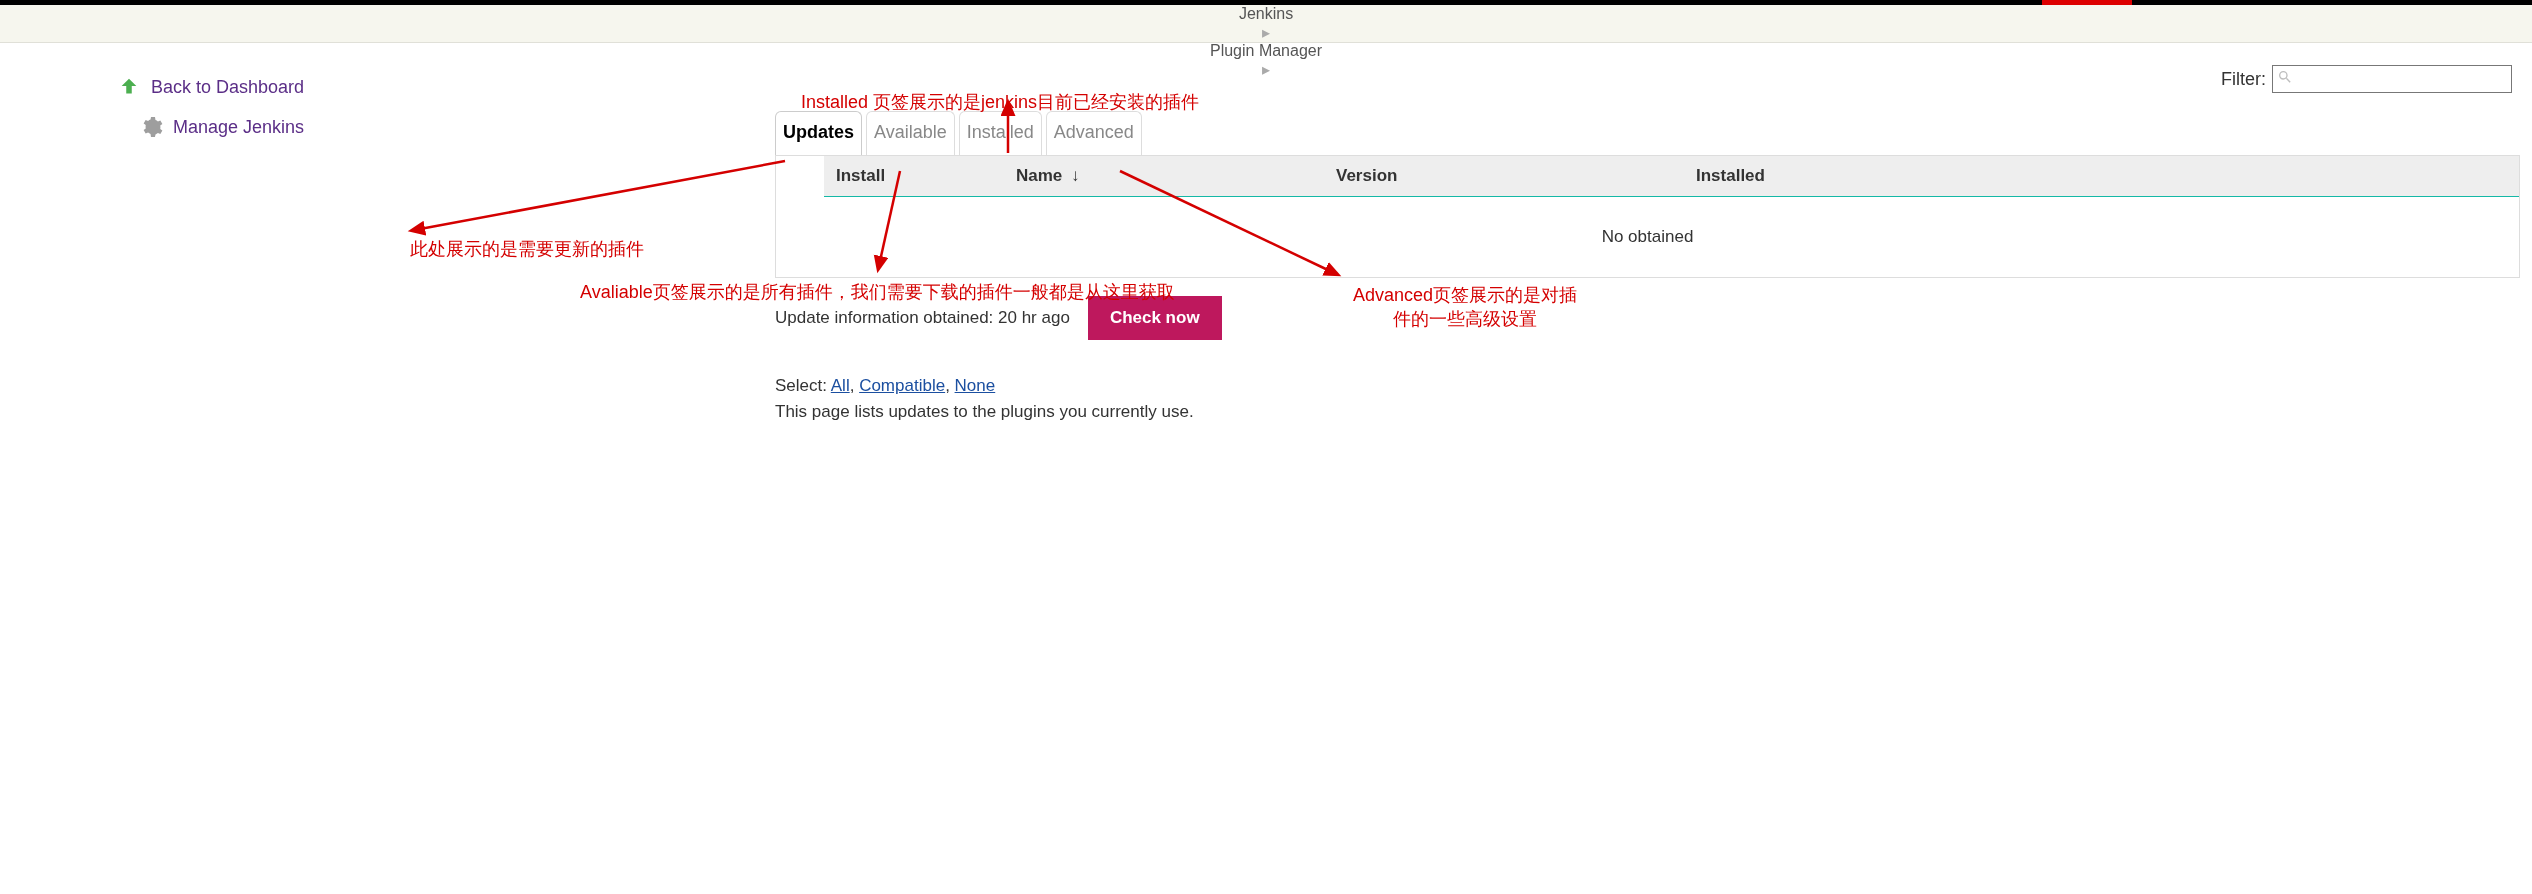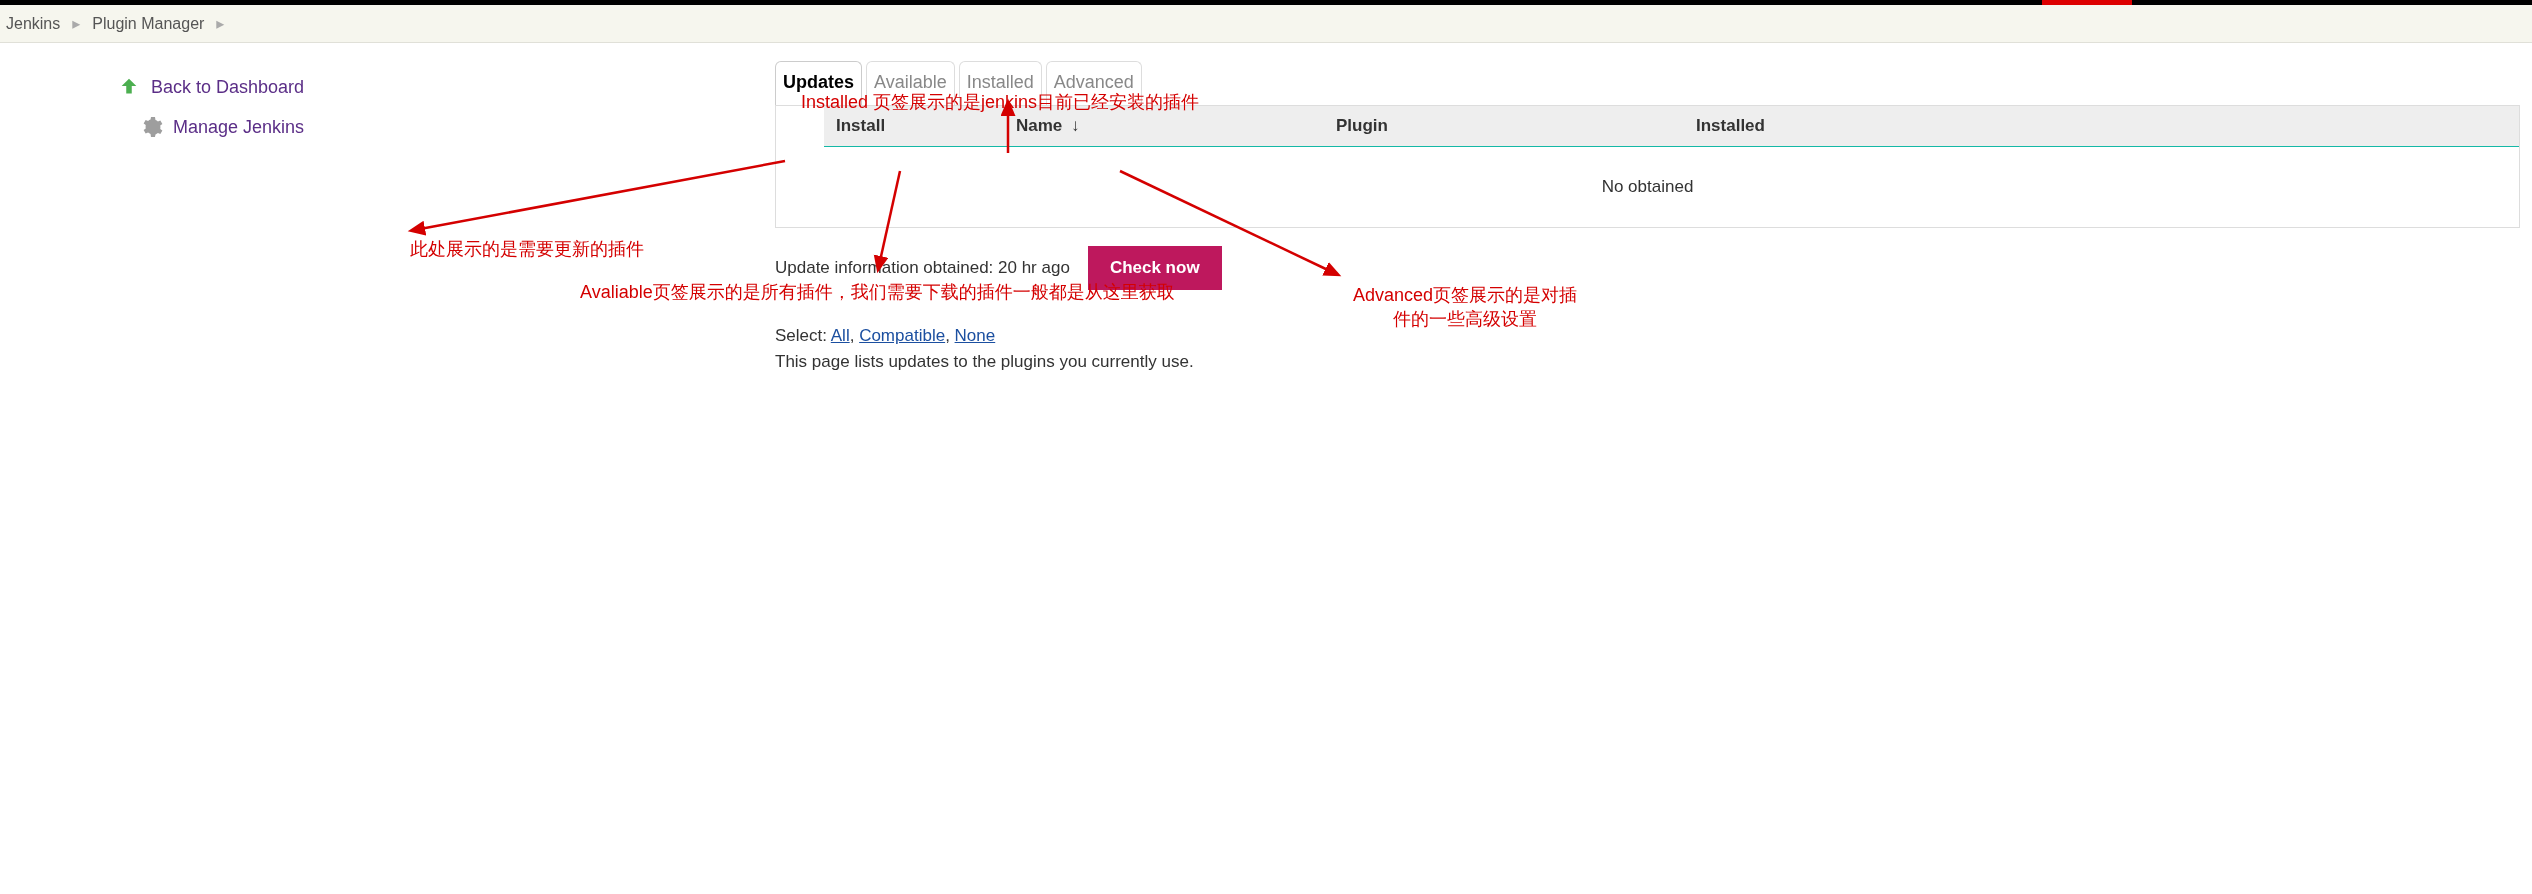--- a/index.html
+++ b/index.html
@@ -1,19 +1,19 @@
 <!DOCTYPE html>
 <html><head>
 <meta charset="utf-8">
 <style>
 * { margin:0; padding:0; box-sizing:border-box; }
 body { font-family:Helvetica,Arial,sans-serif; font-size:14px; color:#333; background:#fff; width:2532px; position:relative; }
 .topbar { height:5px; background:#000; position:relative; }
 .topbar-red { position:absolute; right:400px; top:0; width:90px; height:5px; background:#d00; }
-.breadcrumb { height:38px; background:#f6f6ee; border-bottom:1px solid #e0e0d8; display:flex; align-items:center; padding:0 0; font-size:16px; color:#555; }
+.breadcrumb { height:38px; background:#f6f6ee; border-bottom:1px solid #e0e0d8; display:flex; align-items:center; padding:0 0; font-size:16px; color:#555;flex-direction:column; }
 .breadcrumb a { color:#555; text-decoration:none; padding:0 6px; }
 .breadcrumb .arrow { color:#aaa; margin:0 6px; }
 .content-wrap { display:flex; padding-top:18px; }
 .sidebar { width:320px; padding:6px 12px; }
 .sidebar-item { display:flex; align-items:center; padding:6px 4px; font-size:18px; color:#5b2e87; text-decoration:none;justify-content:flex-end; }
 .sidebar-item .icon { width:28px; height:28px; margin-right:8px; display:flex; align-items:center; justify-content:center; }
 .main { flex:1; padding:0 12px 40px 0; position:relative; }
 .filter-row { display:flex; justify-content:flex-end; align-items:center; padding:4px 8px 18px 0; font-size:18px; }
 .filter-row label { margin-right:6px; color:#333; }
 .filter-row .searchbox { width:240px; height:28px; border:1px solid #777; display:flex; align-items:center; padding:0 4px; }
@@ -69,36 +69,47 @@
         <svg width="24" height="24" viewBox="0 0 24 24">
             <path fill="#9e9e9e" d="M12 8a4 4 0 100 8 4 4 0 000-8zm9.4 4a7.5 7.5 0 00-.14-1.4l2.1-1.62-2-3.46-2.46 1a7.6 7.6 0 00-2.42-1.4L16 2h-4l-.48 2.62a7.6 7.6 0 00-2.42 1.4l-2.46-1-2 3.46 2.1 1.62A7.5 7.5 0 006.6 12c0 .48.05.94.14 1.4l-2.1 1.62 2 3.46 2.46-1c.72.6 1.54 1.08 2.42 1.4L12 22h4l.48-2.62c.88-.32 1.7-.8 2.42-1.4l2.46 1 2-3.46-2.1-1.62c.09-.46.14-.92.14-1.4z"></path>
           </svg>
       </span>
       <span>Manage Jenkins</span>
     </a>
   </div>
 
   <div class="main">
 
+    <div class="filter-row">
+      <label>Filter:</label>
+      <div class="searchbox">
+        <span>
+          <svg width="16" height="16" viewBox="0 0 24 24">
+              <path fill="#888" d="M15.5 14h-.79l-.28-.27A6.47 6.47 0 0016 9.5 6.5 6.5 0 109.5 16a6.47 6.47 0 004.23-1.57l.27.28v.79l5 5L20.5 19l-5-5zM9.5 14A4.5 4.5 0 119.5 5a4.5 4.5 0 010 9z"></path>
+            </svg>
+        </span>
+        <input type="text" placeholder="" style="">
+      </div>
+    </div>
 
     <div class="tab-row">
       <div class="tab active">Updates</div>
       <div class="tab">Available</div>
       <div class="tab">Installed</div>
       <div class="tab">Advanced</div>
     </div>
 
     <div class="table">
       <div class="table-header">
         <div class="th th-install">Install</div>
         <div class="th th-name">
           <span>Name</span>
           <span class="sort-arrow">↓</span>
         </div>
-        <div class="th th-version">Plugin</div>
+        <div class="th th-version">Version</div>
         <div class="th th-installed">Installed</div>
       </div>
       <div class="table-body">No obtained</div>
     </div>
 
     <div class="update-row">
       <span class="text">Update information obtained: 20 hr ago</span>
       <button class="check-btn">Check now</button>
     </div>
 

